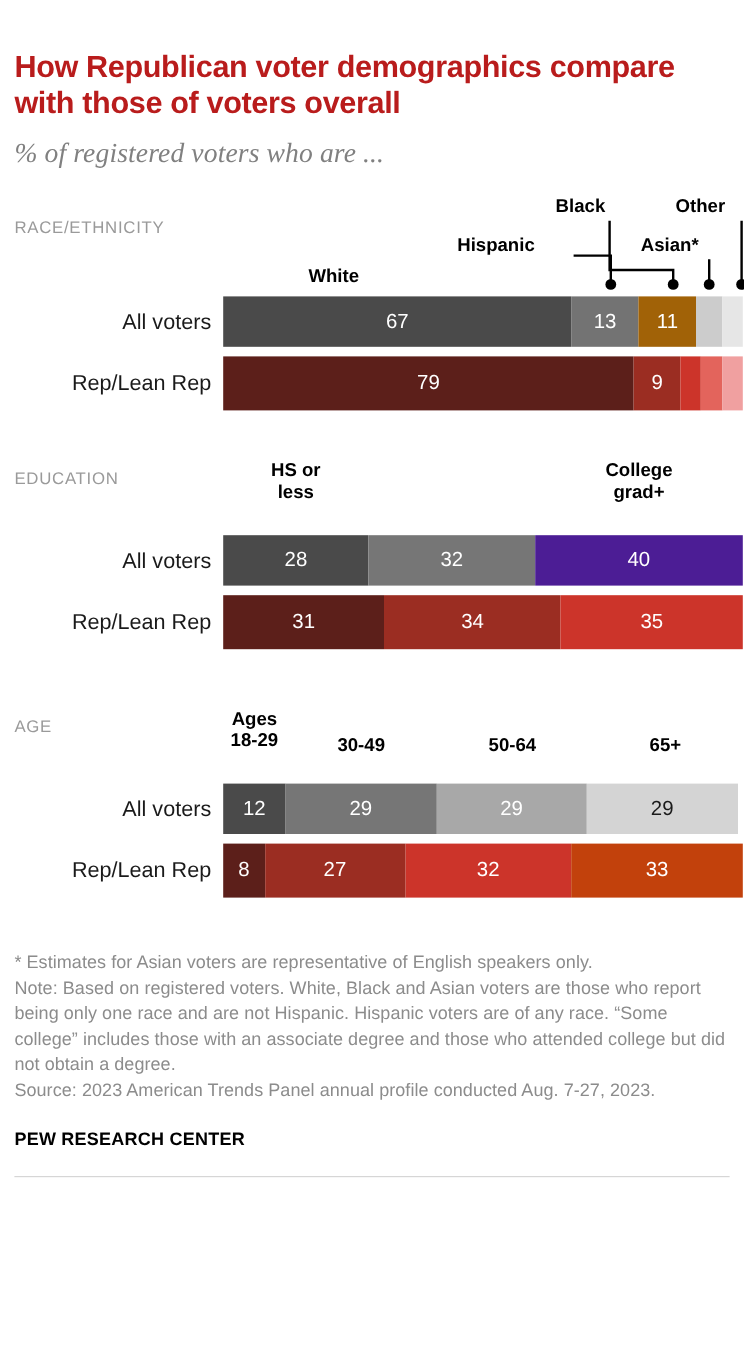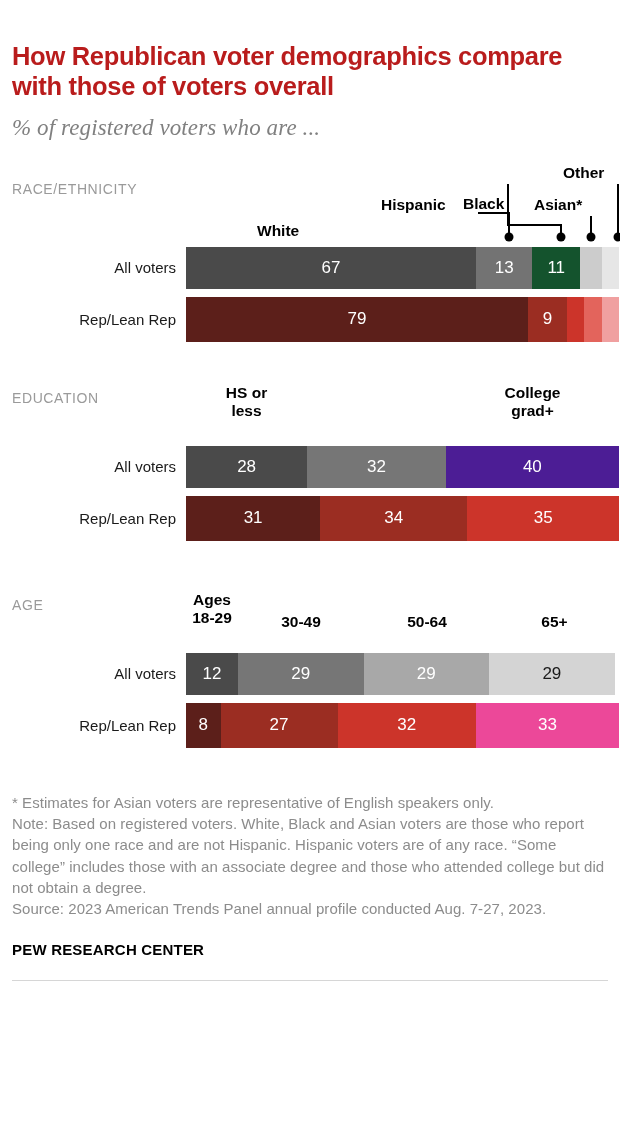--- a/index.html
+++ b/index.html
@@ -73,21 +73,21 @@
 
   .bar-row {
     position: relative;
     height: 42px;
   }
   .row-label {
     position: absolute;
     left: 0;
     width: 164px;
     text-align: right;
-    font-size: 15px;
+    font-size: 18px;
     color: #1a1a1a;
     line-height: 42px;
     white-space: nowrap;
   }
   .bar {
     position: absolute;
     left: 174px;
     width: 433px;
     height: 100%;
     display: flex;
@@ -163,33 +163,33 @@
         <path d="M 591 57 L 591 75" fill="none" stroke="#000" stroke-width="2"></path>
 
         <path d="M 618 25 L 618 75" fill="none" stroke="#000" stroke-width="2"></path>
 
         <circle cx="509" cy="78" r="4.5" fill="#000"></circle>
         <circle cx="561" cy="78" r="4.5" fill="#000"></circle>
         <circle cx="591" cy="78" r="4.5" fill="#000"></circle>
         <circle cx="618" cy="78" r="4.5" fill="#000"></circle>
       </svg>
 
-      <div class="leader-label" style="left:451px; top:5px;margin-top:31px;">Black</div>
+      <div class="leader-label" style="left:451px; top:5px;">Black</div>
       <div class="leader-label" style="left:551px; top:5px;">Other</div>
       <div class="leader-label" style="left:369px; top:37px;">Hispanic</div>
       <div class="leader-label" style="left:522px; top:37px;">Asian*</div>
       <div class="leader-label" style="left:245px; top:63px;">White</div>
     </div>
 
     <div class="bar-row" style="position:absolute; top:88px; left:0; width:620px;">
       <div class="row-label">All voters</div>
       <div class="bar">
         <div class="seg" style="width:67%; background:#4a4a4a;">67</div>
         <div class="seg" style="width:13%; background:#737373;">13</div>
-        <div class="seg" style="width:11%; background:#14532d;">11</div>
+        <div class="seg" style="width:11%; background:#a16207;">11</div>
         <div class="seg no-label" style="width:5%; background:#cccccc;"></div>
         <div class="seg no-label" style="width:4%; background:#e6e6e6;"></div>
       </div>
     </div>
 
     <div class="bar-row" style="position:absolute; top:138px; left:0; width:620px; height:45px;">
       <div class="row-label" style="line-height:45px;">Rep/Lean Rep</div>
       <div class="bar">
         <div class="seg" style="width:79%; background:#5c1f1a;">79</div>
         <div class="seg" style="width:9%; background:#9b2d22;">9</div>
@@ -251,21 +251,21 @@
         <div class="seg dark-text" style="width:29%; background:#d4d4d4;">29</div>
       </div>
     </div>
 
     <div class="bar-row" style="position:absolute; top:112px; left:0; width:620px; height:45px;">
       <div class="row-label" style="line-height:45px;">Rep/Lean Rep</div>
       <div class="bar">
         <div class="seg" style="width:8%; background:#5c1f1a;">8</div>
         <div class="seg" style="width:27%; background:#9b2d22;">27</div>
         <div class="seg" style="width:32%; background:#cc342a;">32</div>
-        <div class="seg" style="width:33%; background:#ec4899;">33</div>
+        <div class="seg" style="width:33%; background:#c2410c;">33</div>
       </div>
     </div>
   </div>
 
   <div class="footnotes" style="margin-top:36px;">
     <p>* Estimates for Asian voters are representative of English speakers only.</p>
     <p>Note: Based on registered voters. White, Black and Asian voters are those who report being only one race and are not Hispanic. Hispanic voters are of any race. “Some college” includes those with an associate degree and those who attended college but did not obtain a degree.</p>
     <p style="margin-top:0;">Source: 2023 American Trends Panel annual profile conducted Aug. 7-27, 2023.</p>
   </div>
 

